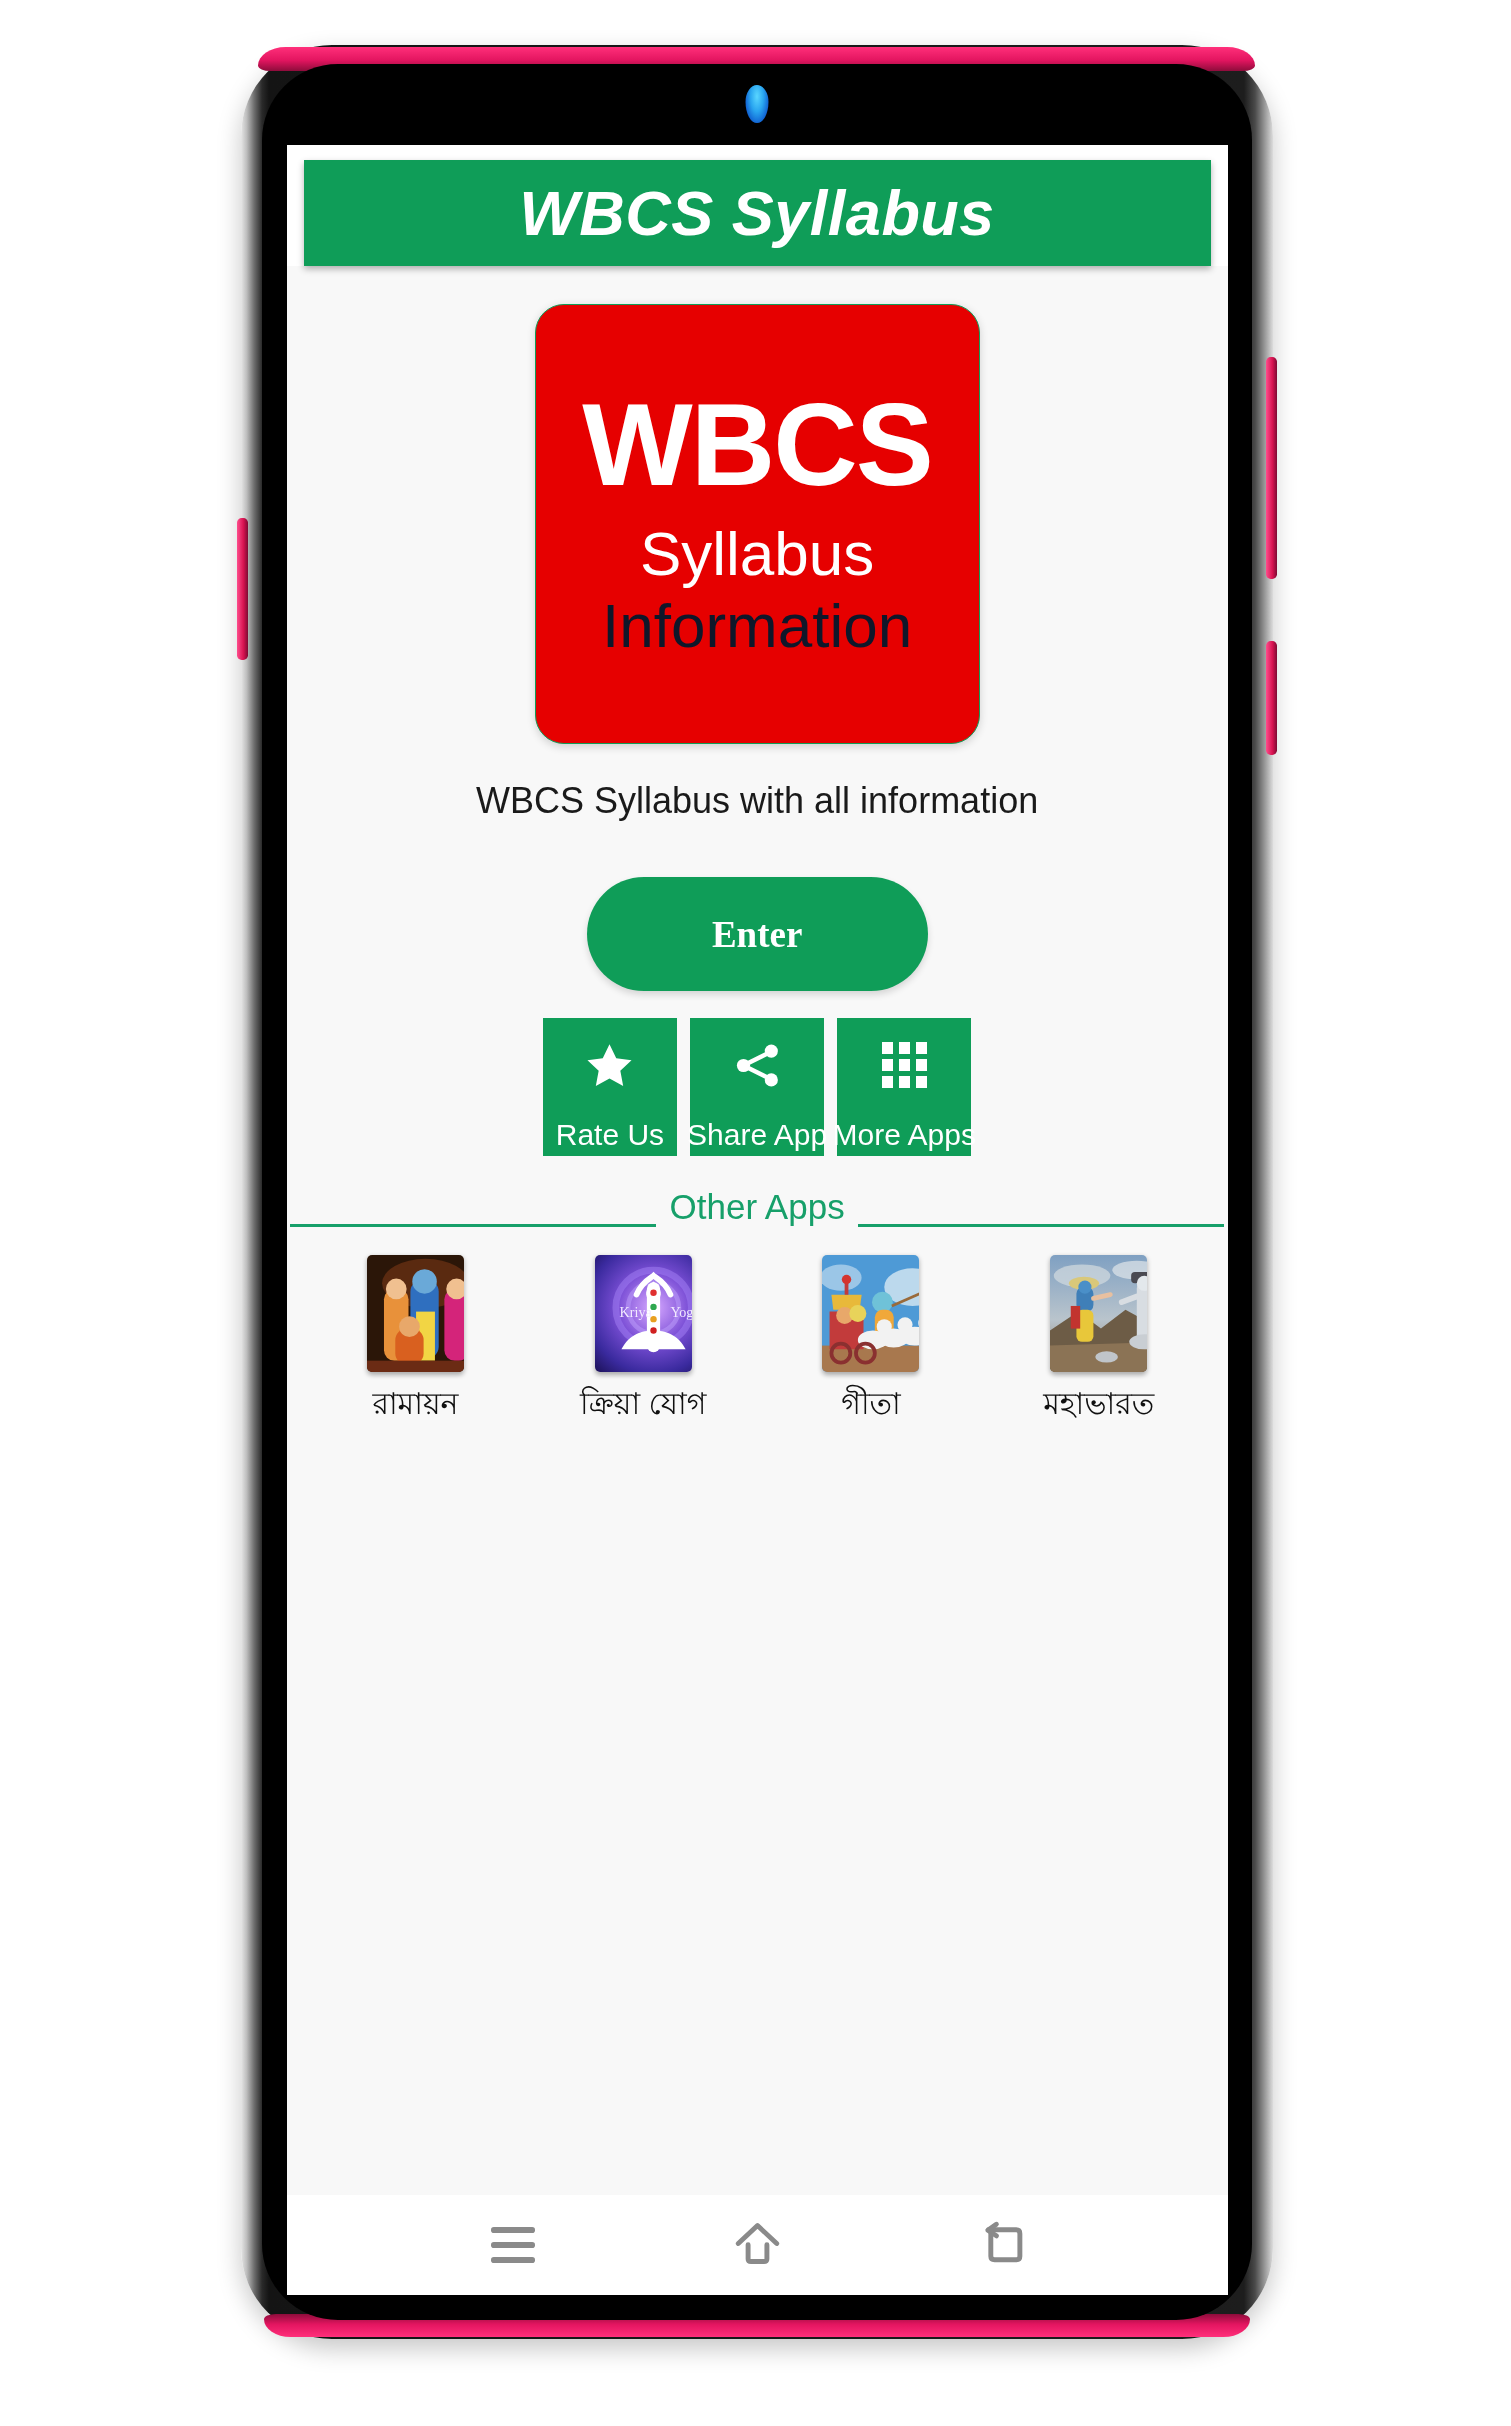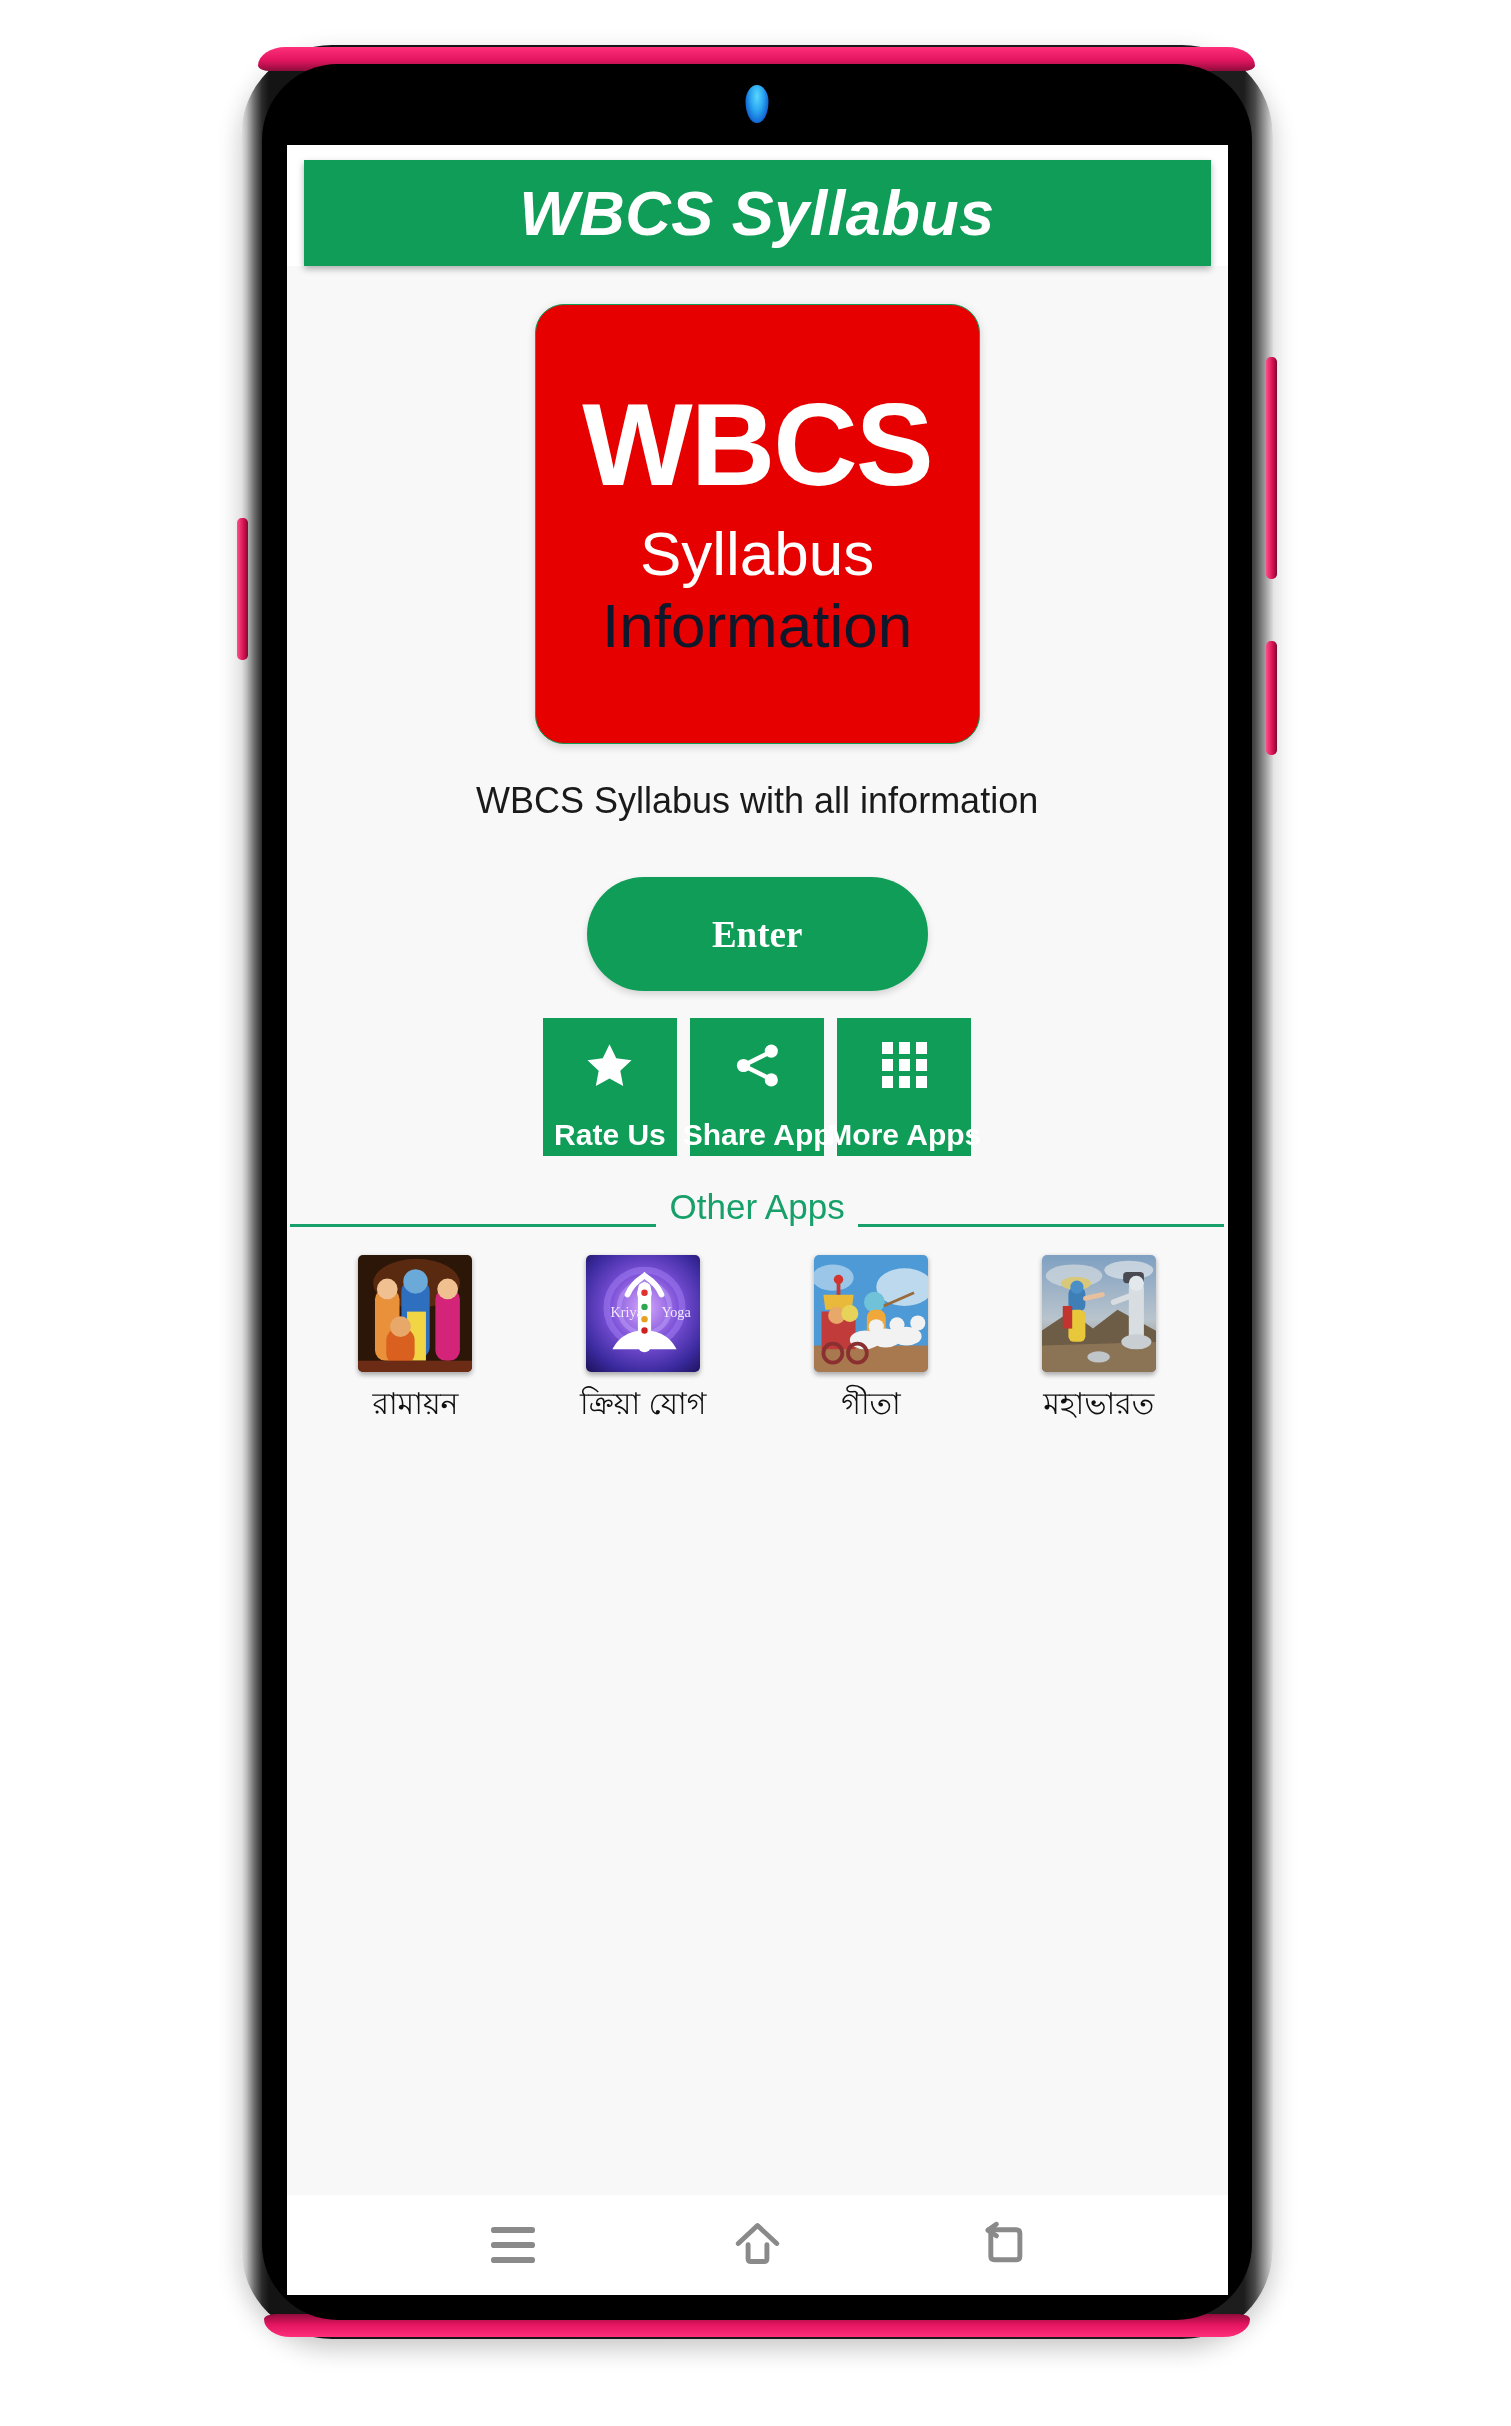--- a/index.html
+++ b/index.html
@@ -194,21 +194,21 @@
     cursor: pointer;
   }
   #btn-rate-us   { width: 134px; }
   #btn-share-app { width: 134px; }
   #btn-more-apps { width: 134px; }
 
   .action-icon { height: 53px; display:flex; align-items:center; justify-content:center; }
   .action-label {
     color: #ffffff;
     font-size: 30px;
-    font-weight: bold;
+    font-weight: normal;
     white-space: nowrap;
     line-height: 1;
   }
 
   
   .grid-icon {
     display: grid;
     grid-template-columns: repeat(3, 11.4px);
     grid-template-rows: repeat(3, 11.4px);
     gap: 5.7px;
@@ -241,21 +241,21 @@
     padding: 0 15px;
   }
   .other-app {
     display: flex;
     flex-direction: column;
     align-items: center;
     cursor: pointer;
     width: 170px;
   }
   .other-app-thumb {
-    width: 114px; height: 117px;
+    width: 97px; height: 117px;
     border-radius: 5px;
     overflow: hidden;
     box-shadow: 0 2.8px 5.7px rgba(0,0,0,0.32);
     position: relative;
   }
   .other-app-label {
     margin-top: 15px;
     font-size: 30px;
     color: #101010;
     text-align: center;

